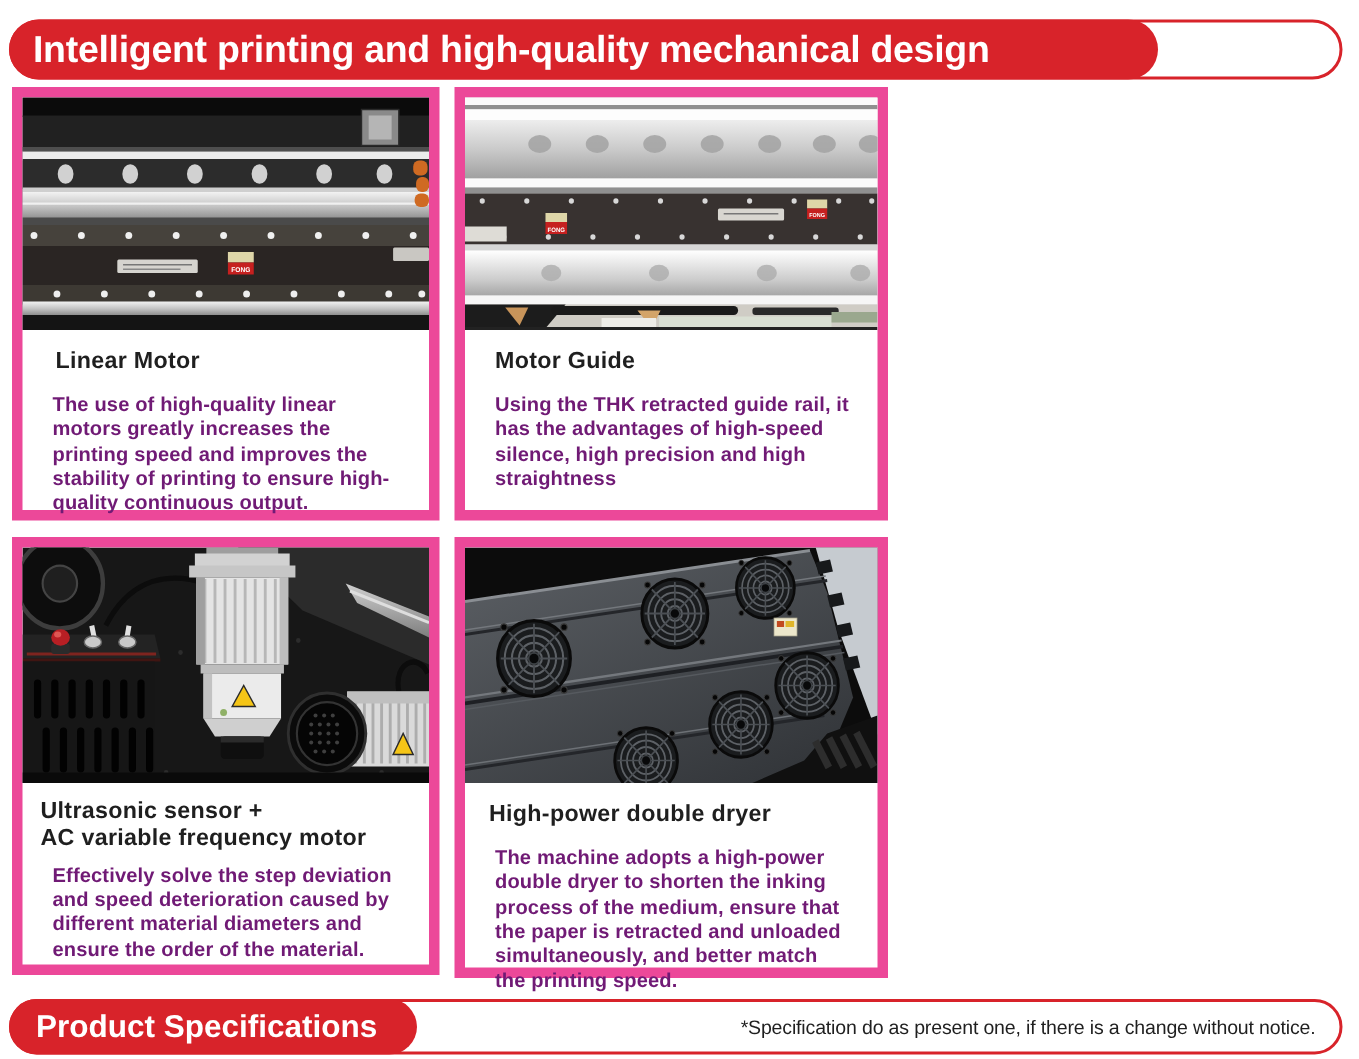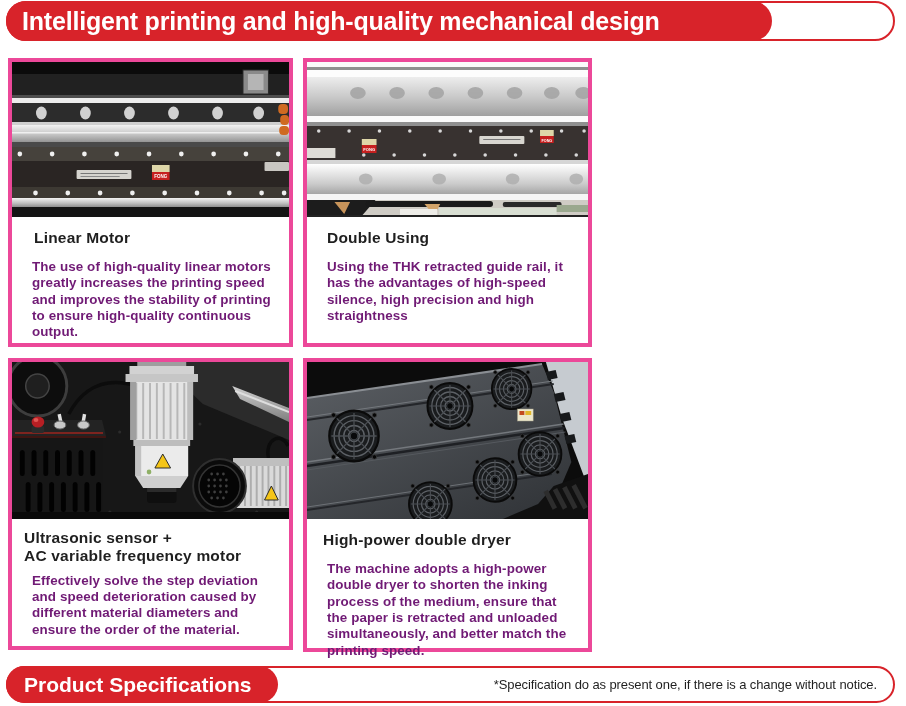--- a/index.html
+++ b/index.html
@@ -5,30 +5,30 @@
   html,body{margin:0;padding:0;background:#fff;}
   .page{position:relative;width:906px;height:706px;background:#ffffff;
         font-family:"Liberation Sans", sans-serif;overflow:hidden;}
 
   
   .banner{position:absolute;left:6px;width:889px;border:2px solid #d8232a;
           border-radius:22px;background:#fff;box-sizing:border-box;}
   .banner-fill{position:absolute;left:-2px;top:-2px;height:calc(100% + 4px);
           background:#d8232a;border-radius:22px;display:flex;align-items:center;
           color:#fff;font-weight:700;box-sizing:border-box;}
-  .banner-top{top:1px;height:40px;}
+  .banner-top{top:13px;height:40px;}
   .banner-top .banner-fill{width:766px;padding-left:16px;font-size:25px;
           letter-spacing:-0.2px;transform-origin:left center;}
   .banner-bottom{top:666px;height:37px;}
   .banner-bottom .banner-fill{width:272px;padding-left:18px;font-size:21px;text-align:right;}
   .disclaimer{position:absolute;right:16px;top:0;height:100%;display:flex;
           align-items:center;font-size:13px;color:#1f1f1f;letter-spacing:-0.1px;}
 
   
-  .panel{position:absolute;border:4px solid #ec4899;background:#fff;box-sizing:border-box;}
+  .panel{position:absolute;border:7px solid #ec4899;background:#fff;box-sizing:border-box;}
   #panel-1{left:8px;  top:58px;  width:285px;height:289px;}
   #panel-2{left:303px;top:58px;  width:289px;height:289px;}
   #panel-3{left:8px;  top:358px; width:285px;height:292px;}
   #panel-4{left:303px;top:358px; width:289px;height:294px;}
   .photo{display:block;width:100%;}
   .photo-top{height:155px;}
   .photo-bottom{height:157px;}
   .panel-text{padding:8px 8px 0 12px;}
   .panel-title{margin:4px 0 12px 0;font-size:15.5px;font-weight:700;color:#1f1f1f;
           letter-spacing:0.2px;line-height:1.15;}
@@ -200,21 +200,21 @@
       <rect x="60" y="139" width="130" height="6" rx="3" fill="#1a1a1a"></rect>
       <rect x="200" y="140" width="60" height="5" rx="2" fill="#2a2a2a"></rect>
       <polygon points="28,140 44,140 38,152" fill="#c8945a"></polygon>
       <polygon points="120,142 136,142 130,154" fill="#d3a469"></polygon>
       <rect x="95" y="147" width="38" height="8" fill="#eeede8"></rect>
       <rect x="135" y="146" width="120" height="8" fill="#d9dfd3"></rect>
       <rect x="255" y="143" width="32" height="7" fill="#9aa88e"></rect>
       <rect x="0" y="153" width="287" height="2" fill="#222222"></rect>
     </svg>
     <div class="panel-text">
-      <h3 class="panel-title indent8">Double Using</h3>
+      <h3 class="panel-title indent8">Motor Guide</h3>
       <p class="panel-body">Using the THK retracted guide rail, it has the advantages of high-speed silence, high precision and high straightness</p>
     </div>
   </div>
 
   <div class="panel" id="panel-4">
     <svg class="photo photo-bottom" viewBox="0 0 287 157" preserveAspectRatio="none">
       <defs>
         <linearGradient id="s4panel" x1="0" y1="0" x2="0.8" y2="1">
           <stop offset="0" stop-color="#5c6065"></stop>
             <stop offset="1" stop-color="#33363a"></stop>

